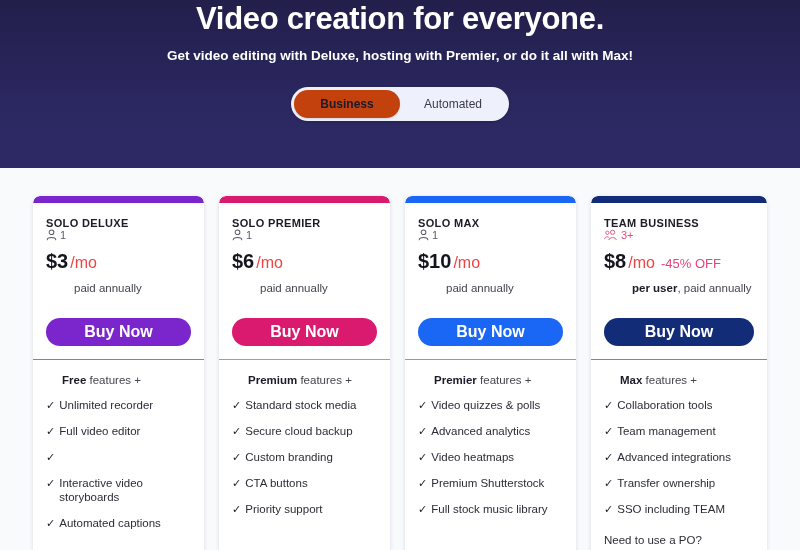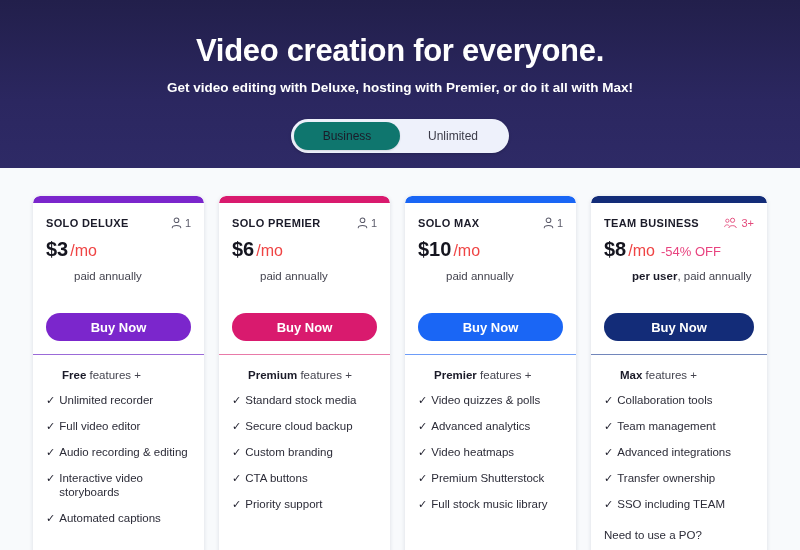--- a/index.html
+++ b/index.html
@@ -24,21 +24,21 @@
     background: #f8fafc;
   }
 
   
   .hero {
     position: relative;
     width: 800px;
     height: 168px;
     background: linear-gradient(180deg, #221f4b 0%, #2b2760 60%, #2e2a66 100%);
     text-align: center;
-    padding-top: 32px;
+    padding-top: 0;
   }
 
   .hero-title {
     font-size: 31px;
     line-height: 38px;
     font-weight: bold;
     color: #ffffff;
     letter-spacing: -0.3px;
   }
 
@@ -72,22 +72,22 @@
     justify-content: center;
     font-size: 12px;
     color: #3b3b48;
     cursor: pointer;
     border: none;
     background: transparent;
     font-family: "Liberation Sans", sans-serif;
   }
 
   .toggle-seg.active {
-    background: #0f766e;
-    font-weight: normal;
+    background: #c2410c;
+    font-weight: bold;
     color: #1b1b29;
     box-shadow: 0 1px 2px rgba(0,0,0,0.12);
   }
 
   
   .cards {
     position: absolute;
     top: 196px;
     left: 33px;
     width: 734px;
@@ -116,20 +116,21 @@
   }
 
   .card-head {
     padding: 14px 13px 13px 13px;
   }
 
   .card-toprow {
     display: flex;
     align-items: flex-start;
     justify-content: space-between;
+    flex-direction: column;
   }
 
   .plan-name {
     font-size: 11px;
     font-weight: bold;
     letter-spacing: 0.35px;
     color: #1b1b29;
     text-transform: uppercase;
   }
 
@@ -174,26 +175,26 @@
     font-size: 11.5px;
     color: #44444f;
     margin-left: 28px;
   }
 
   .price-note b { font-weight: bold; color: #1b1b29; }
 
   .buy-btn {
     display: block;
     width: 100%;
-    margin-top: 31px;
+    margin-top: 24px;
     height: 28px;
     border: none;
     border-radius: 15px;
     color: #ffffff;
-    font-size: 13px;
+    font-size: 16px;
     font-weight: bold;
     cursor: pointer;
     font-family: "Liberation Sans", sans-serif;
   }
 
   .card-divider {
     height: 1px;
     width: 100%;
   }
 
@@ -251,21 +252,21 @@
 <body>
 
 <div class="page">
 
   <div class="hero">
     <div class="hero-title">Video creation for everyone.</div>
     <div class="hero-sub">Get video editing with Deluxe, hosting with Premier, or do it all with Max!</div>
 
     <div class="toggle-wrap">
       <button class="toggle-seg active">Business</button>
-      <button class="toggle-seg">Unlimited</button>
+      <button class="toggle-seg">Automated</button>
     </div>
   </div>
 
   <div class="cards">
 
     <div class="card">
       <div class="card-accent" style="background:#7b26cc"></div>
       <div class="card-head">
         <div class="card-toprow">
           <div class="plan-name">SOLO DELUXE</div>
@@ -292,21 +293,20 @@
         <div class="feature">
             <span class="check">✓</span>
             <span>Unlimited recorder</span>
           </div>
         <div class="feature">
             <span class="check">✓</span>
             <span>Full video editor</span>
           </div>
         <div class="feature">
             <span class="check">✓</span>
-            <span>Audio recording &amp; editing</span>
           </div>
         <div class="feature">
             <span class="check">✓</span>
             <span>Interactive video storyboards</span>
           </div>
         <div class="feature">
             <span class="check">✓</span>
             <span>Automated captions</span>
           </div>
       </div>
@@ -421,21 +421,21 @@
                   <circle cx="4.3" cy="4.6" r="2.1" fill="none" stroke="#e34b7c" stroke-width="1.1"></circle>
                   <path d="M0.8 12.2 C0.8 9.4 5.6 9.2 6.3 10.6" fill="none" stroke="#e34b7c" stroke-width="1.1" stroke-linecap="round"></path>
                 </svg>
             </span>
             <span>3+</span>
           </div>
         </div>
         <div class="price-row">
           <span class="price-amount">$8</span>
           <span class="price-period">/mo</span>
-          <span class="price-discount">-54% OFF</span>
+          <span class="price-discount">-45% OFF</span>
         </div>
         <div class="price-note"><b>per user</b><span>, paid annually</span></div>
         <button class="buy-btn" style="background:#132c78">Buy Now</button>
       </div>
       <div class="card-divider" style="background:#7286bb"></div>
       <div class="card-body">
         <div class="features-title"><b>Max</b><span> features +</span></div>
         <div class="feature">
             <span class="check">✓</span>
             <span>Collaboration tools</span>

